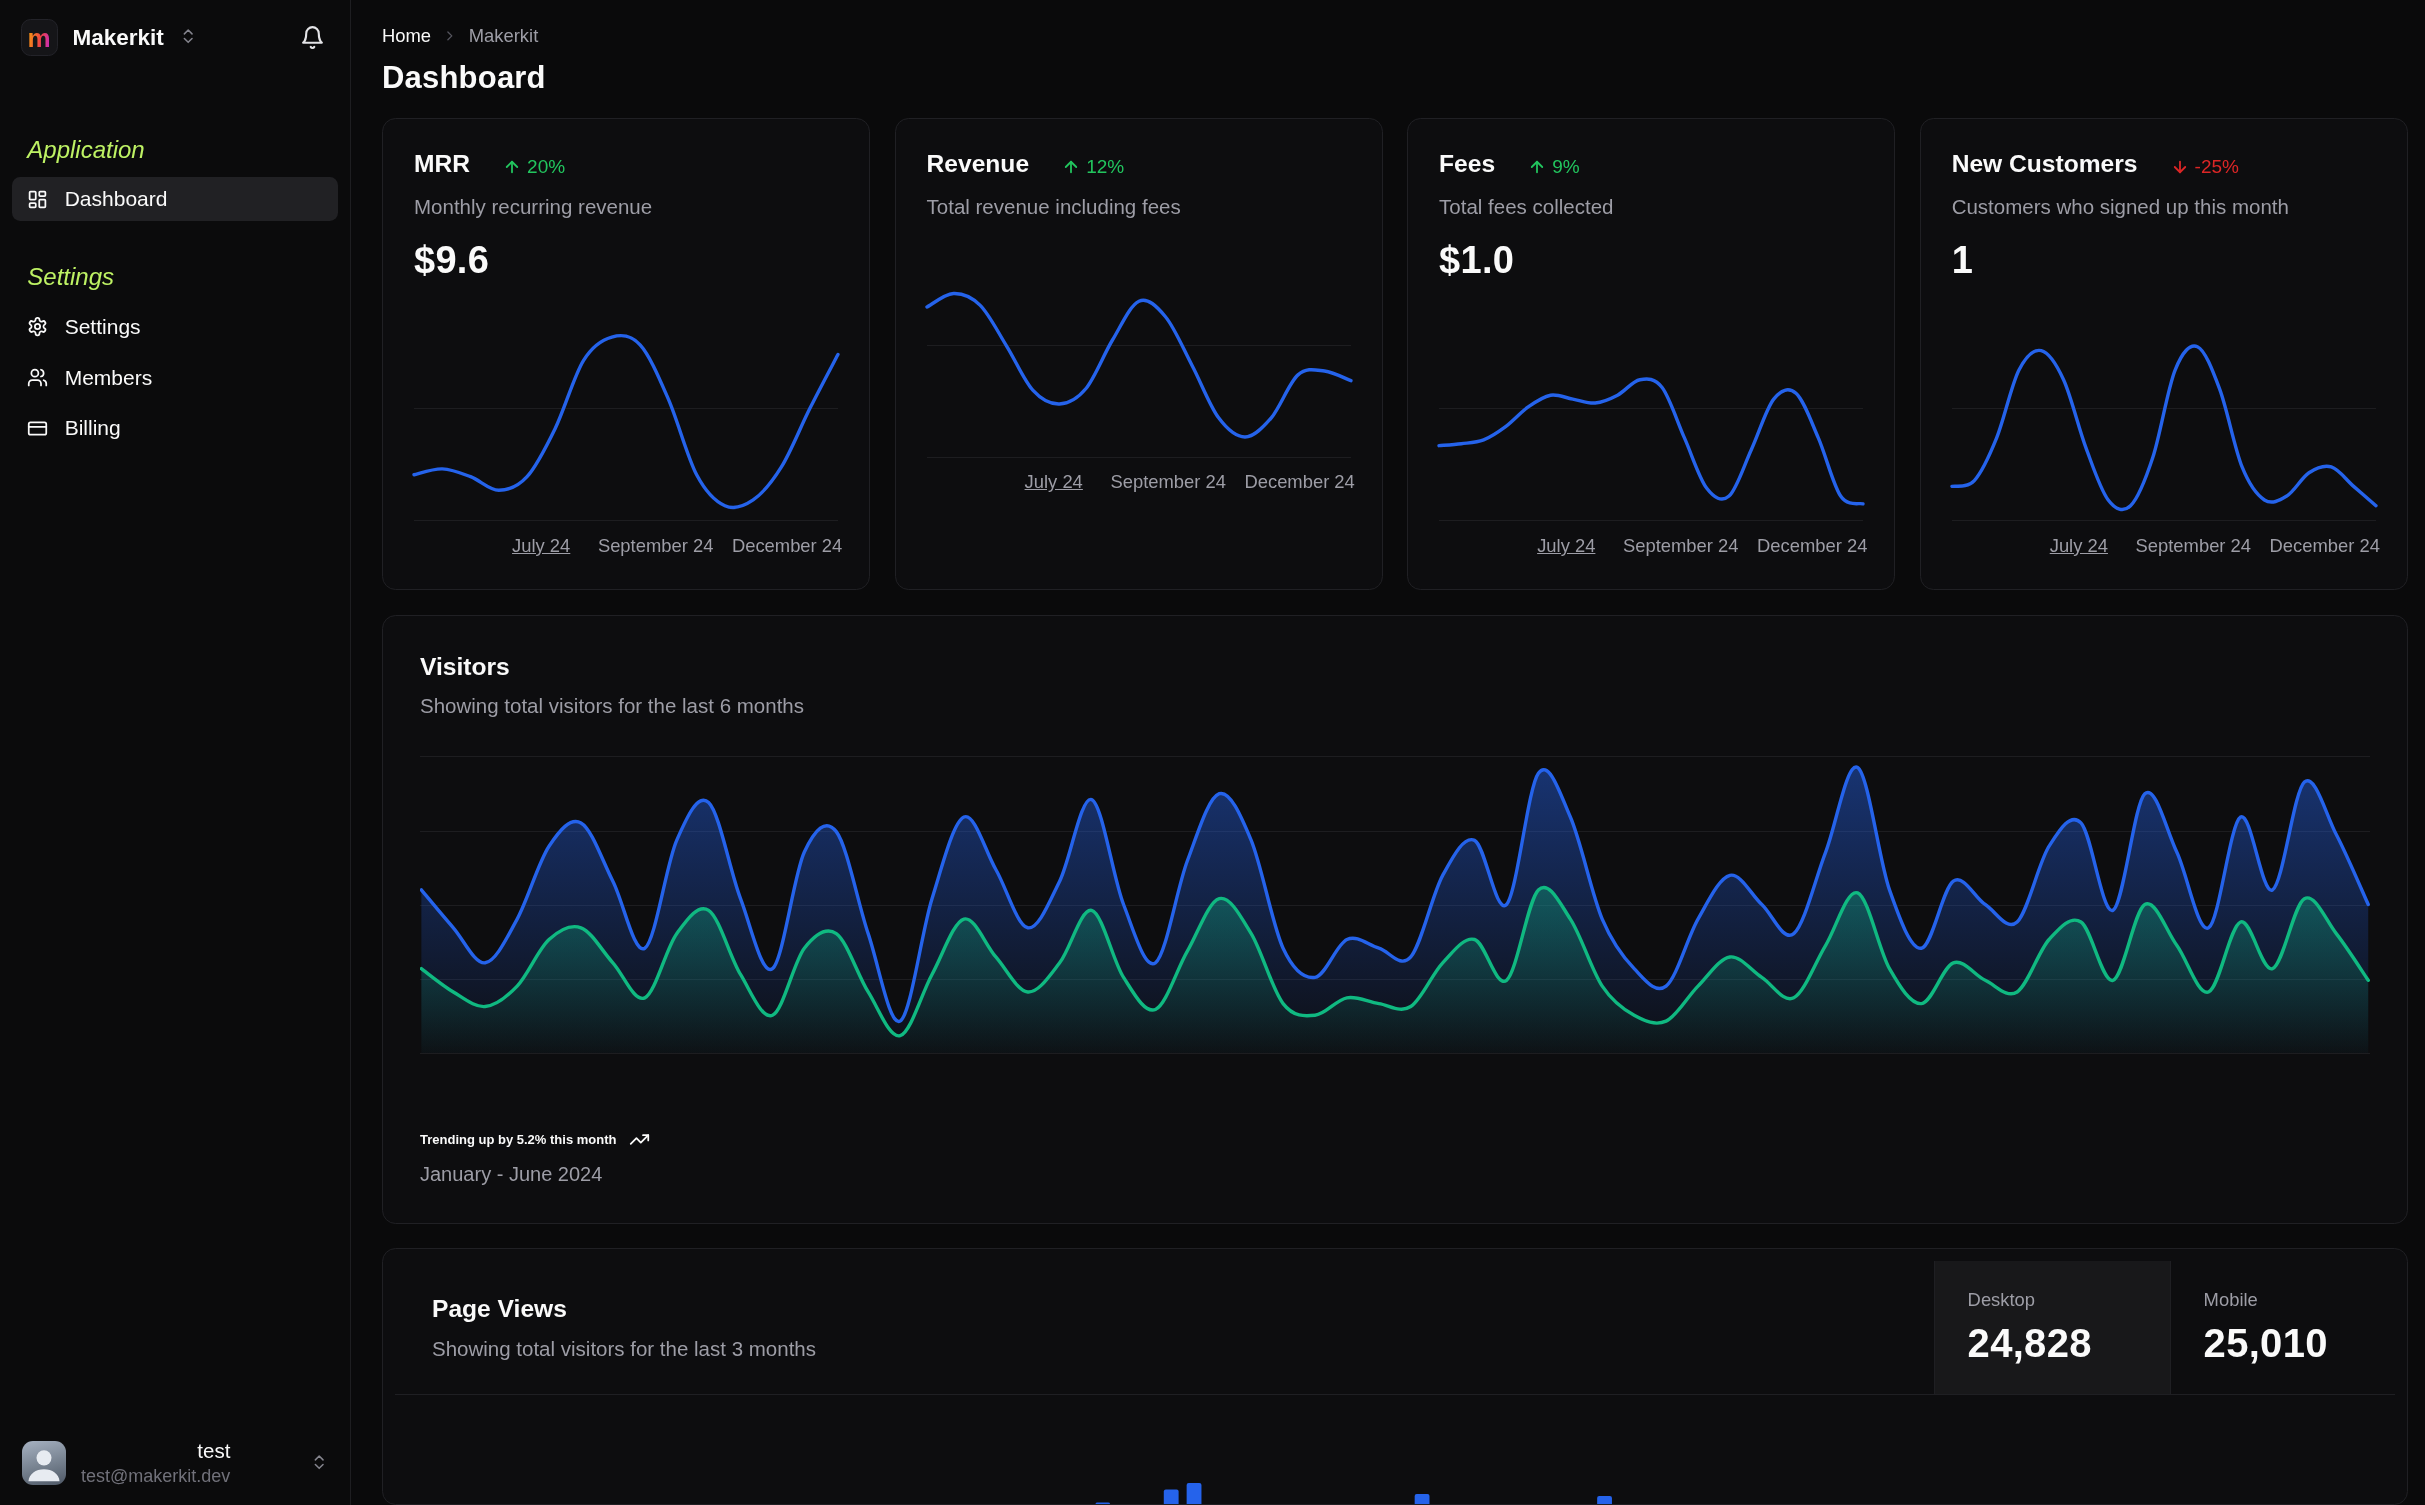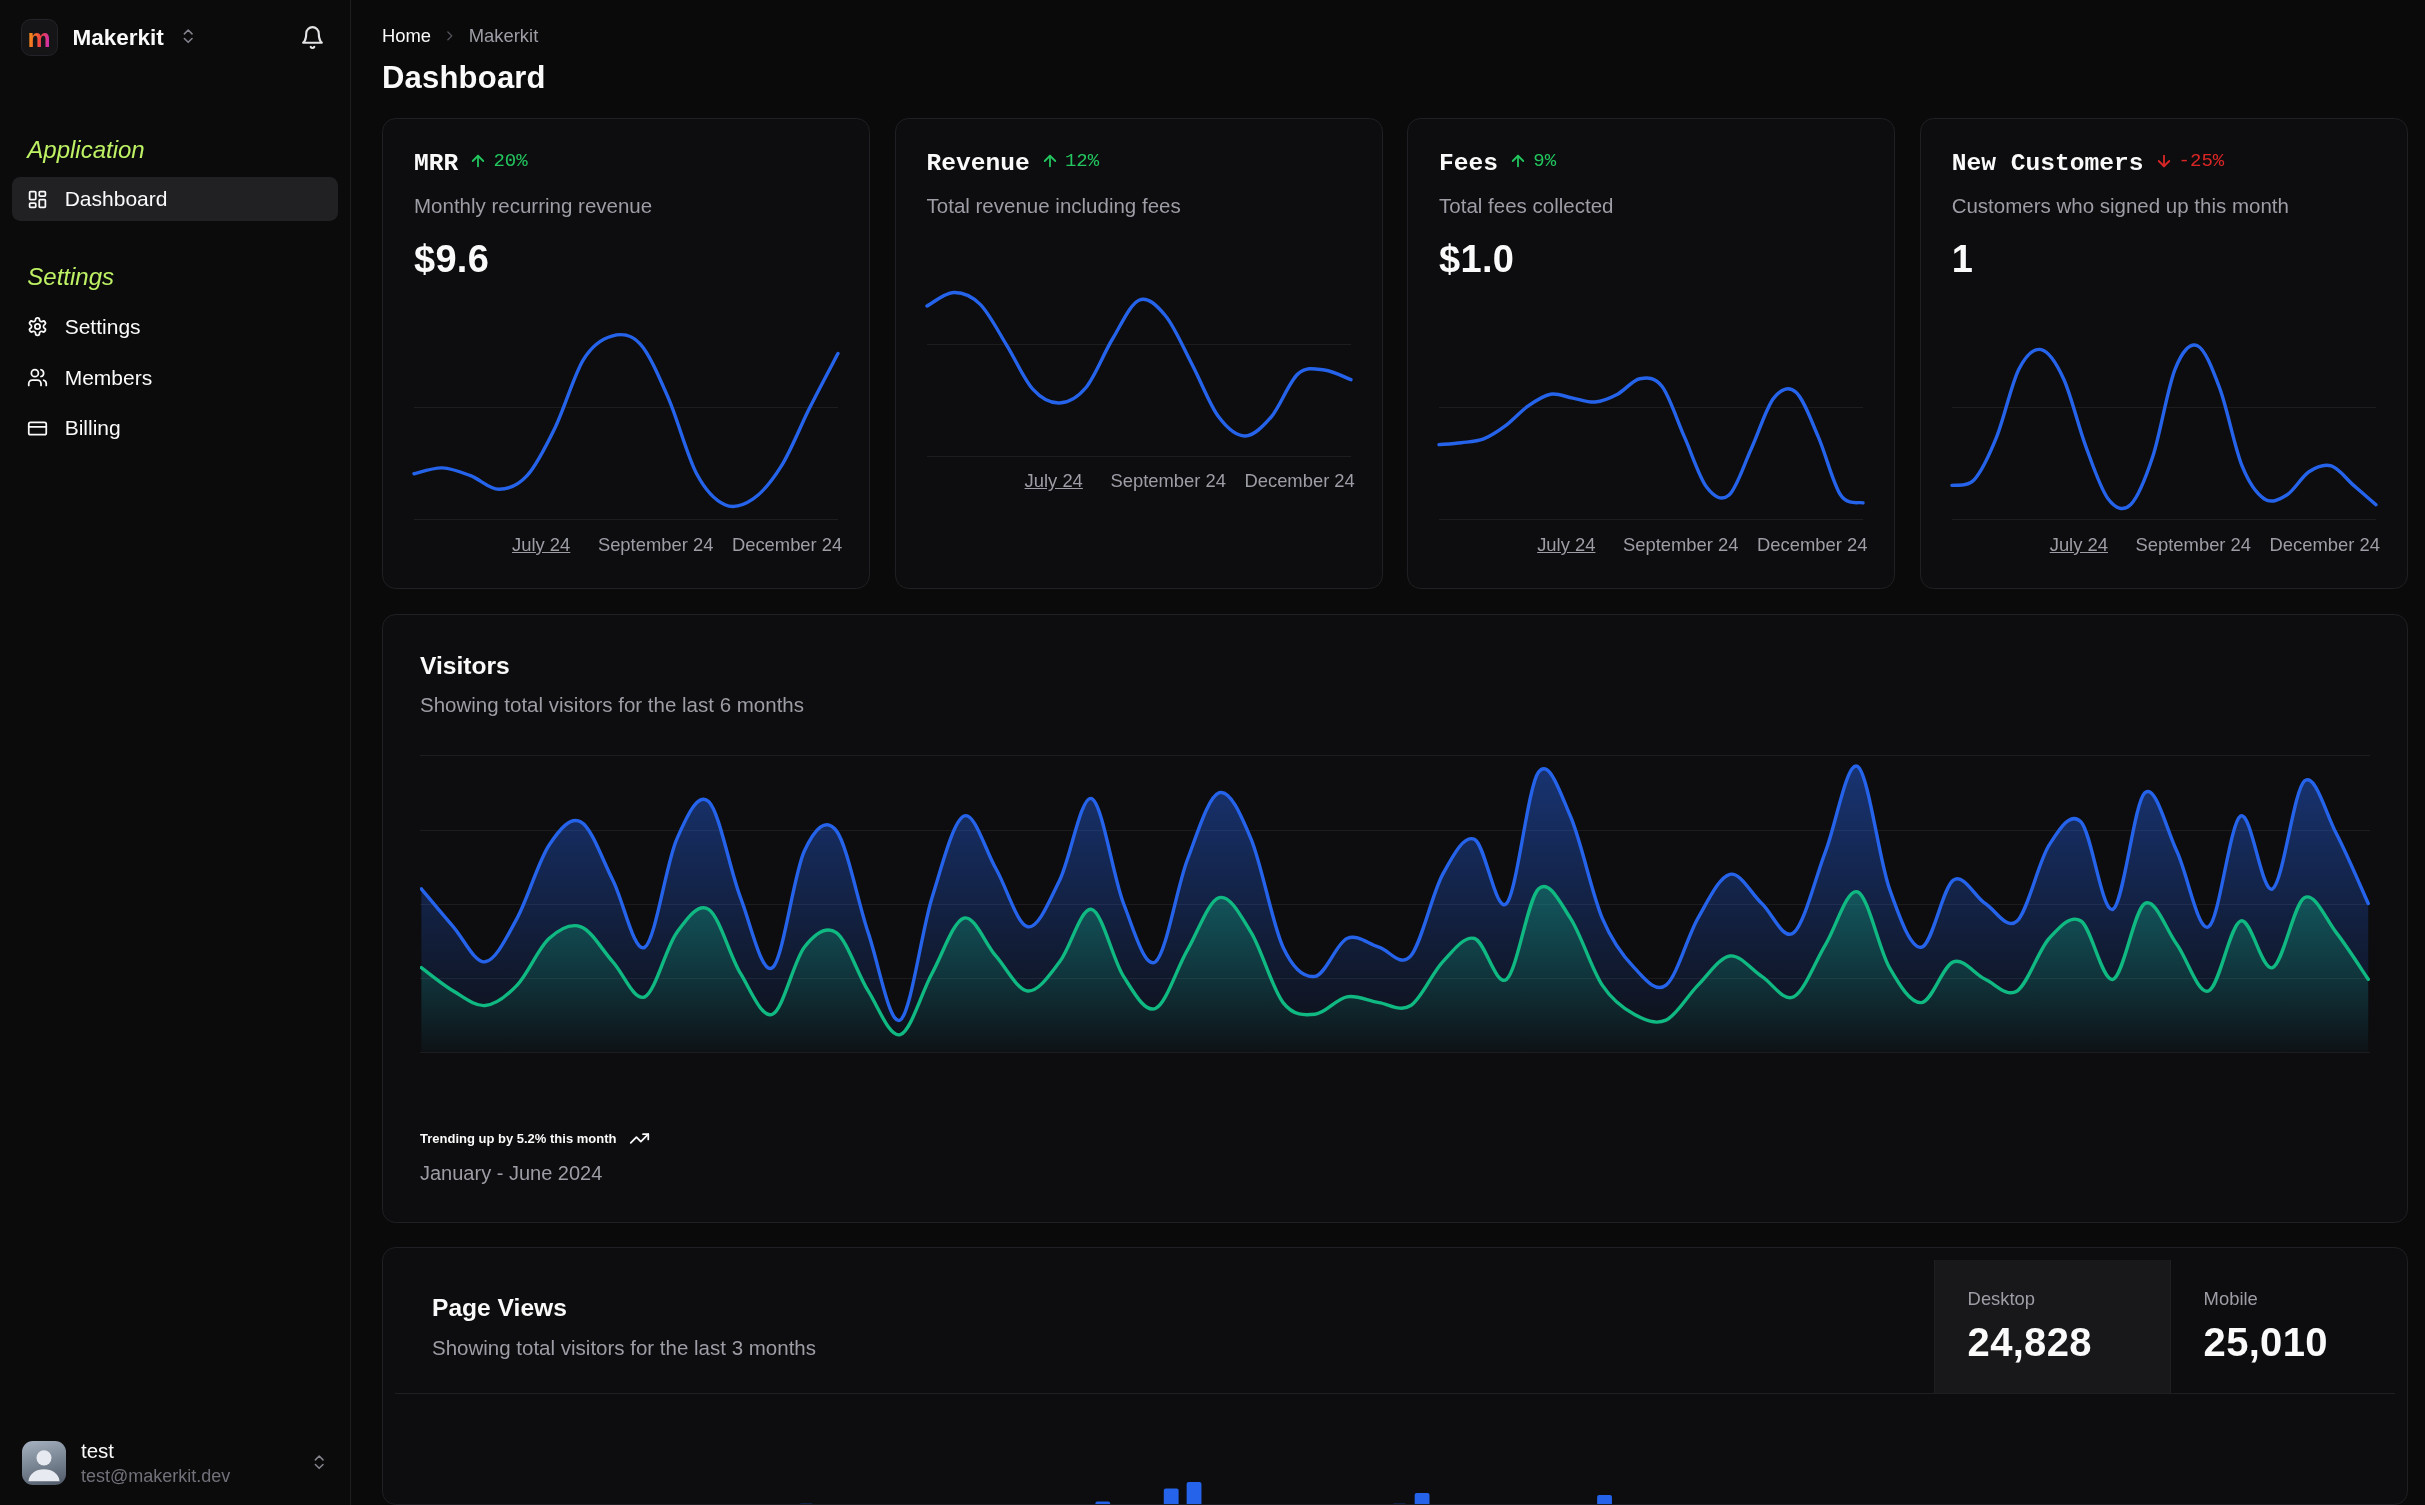--- a/index.html
+++ b/index.html
@@ -25,41 +25,41 @@
   .sb-section-1 { margin-top:66px; }
   .sb-section-2 { margin-top:42px; }
   .sb-label { font-size:24px; color:#bef264; padding:0 15px; margin-bottom:13.6px;font-style:italic; }
   .sb-item { display:flex; align-items:center; gap:16.4px; height:44px; padding:0 15px; border-radius:8.2px; font-size:21px; color:#fafafa; margin-bottom:6.8px; cursor:pointer; }
   .sb-item.active { background:#212124; }
   .sb-item svg.ic { width:21px; height:21px; }
 
   .sb-user { margin-top:auto; display:flex; align-items:center; gap:15px; padding:18px 22px; cursor:pointer; }
   .avatar { width:44px; height:44px; border-radius:11px; background:linear-gradient(165deg,#a7b2c2 0%,#76818f 55%,#4e5866 100%); overflow:hidden; flex:none; }
   .avatar svg { width:100%; height:100%; }
-  .user-meta { display:flex; flex-direction:column; gap:3.4px; }
+  .user-meta { display:flex; flex-direction:column; gap:3.4px;text-align:right; }
   .user-name { font-size:20.5px; color:#fafafa; }
   .user-email { font-size:18px; color:#71717a; }
   .user-chevrons { margin-left:auto; color:#84848d; }
   .user-chevrons svg.ic { width:18.4px; height:18.4px; }
 
   
   .main { flex:1; padding:24.6px 18.4px 0 31px; display:flex; flex-direction:column; min-width:0; }
   .breadcrumb { display:flex; align-items:center; gap:11px; font-size:18.4px; }
   .bc-link { color:#fafafa; cursor:pointer; }
   .bc-sep { color:#55555e; display:flex; }
   .bc-sep svg.ic { width:15.7px; height:15.7px; }
   .bc-current { color:#9d9da6; }
   .page-title { font-size:31px; font-weight:700; margin:13.6px 0 0; letter-spacing:0.2px; }
 
   .card { background:#0d0d0f; border:0.7px solid #202024; border-radius:13.6px; }
 
   
   .cards { display:grid; grid-template-columns:repeat(4,1fr); gap:24.6px; margin-top:22px; }
   .stat-card { padding:31px 31px 30px; }
-  .stat-head { display:flex; align-items:flex-start; gap:11px;font-family:Liberation Mono, monospace; }
+  .stat-head { display:flex; align-items:flex-end; gap:33px; }
   .stat-title { font-size:24.6px; font-weight:700; }
   .badge { display:flex; align-items:center; gap:6.1px; font-size:19px; font-weight:500; }
   .badge svg.ic { width:18px; height:18px; stroke-width:2.4; }
   .badge.up { color:#22c55e; }
   .badge.down { color:#dc2626; }
   .stat-sub { font-size:20.5px; color:#9d9da6; margin-top:16.4px; }
   .stat-value { font-size:38px; font-weight:700; margin-top:20.5px; letter-spacing:0.3px; }
   .spark-wrap { position:relative; margin-top:34px; height:205px; }
   .gridline { position:absolute; left:0; right:0; height:0.7px; background:#1d1d20; }
   .spark-wrap .gl1 { top:45%; }

